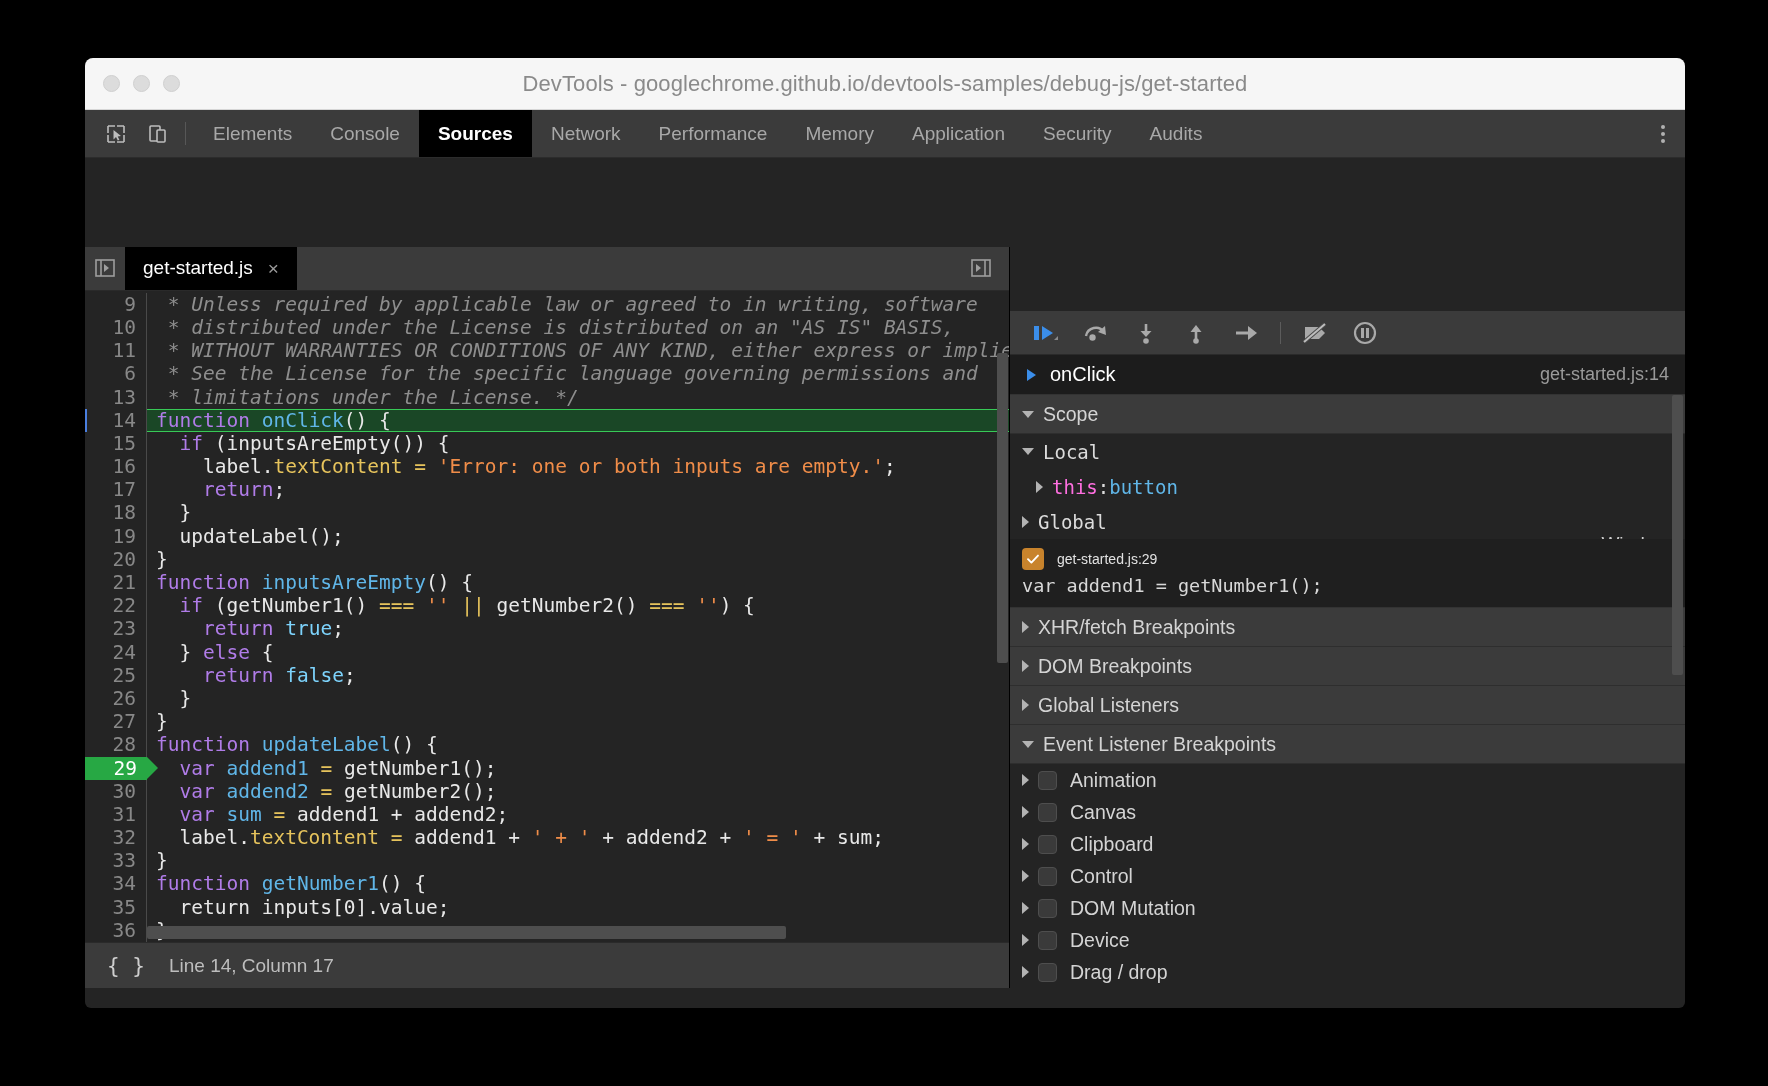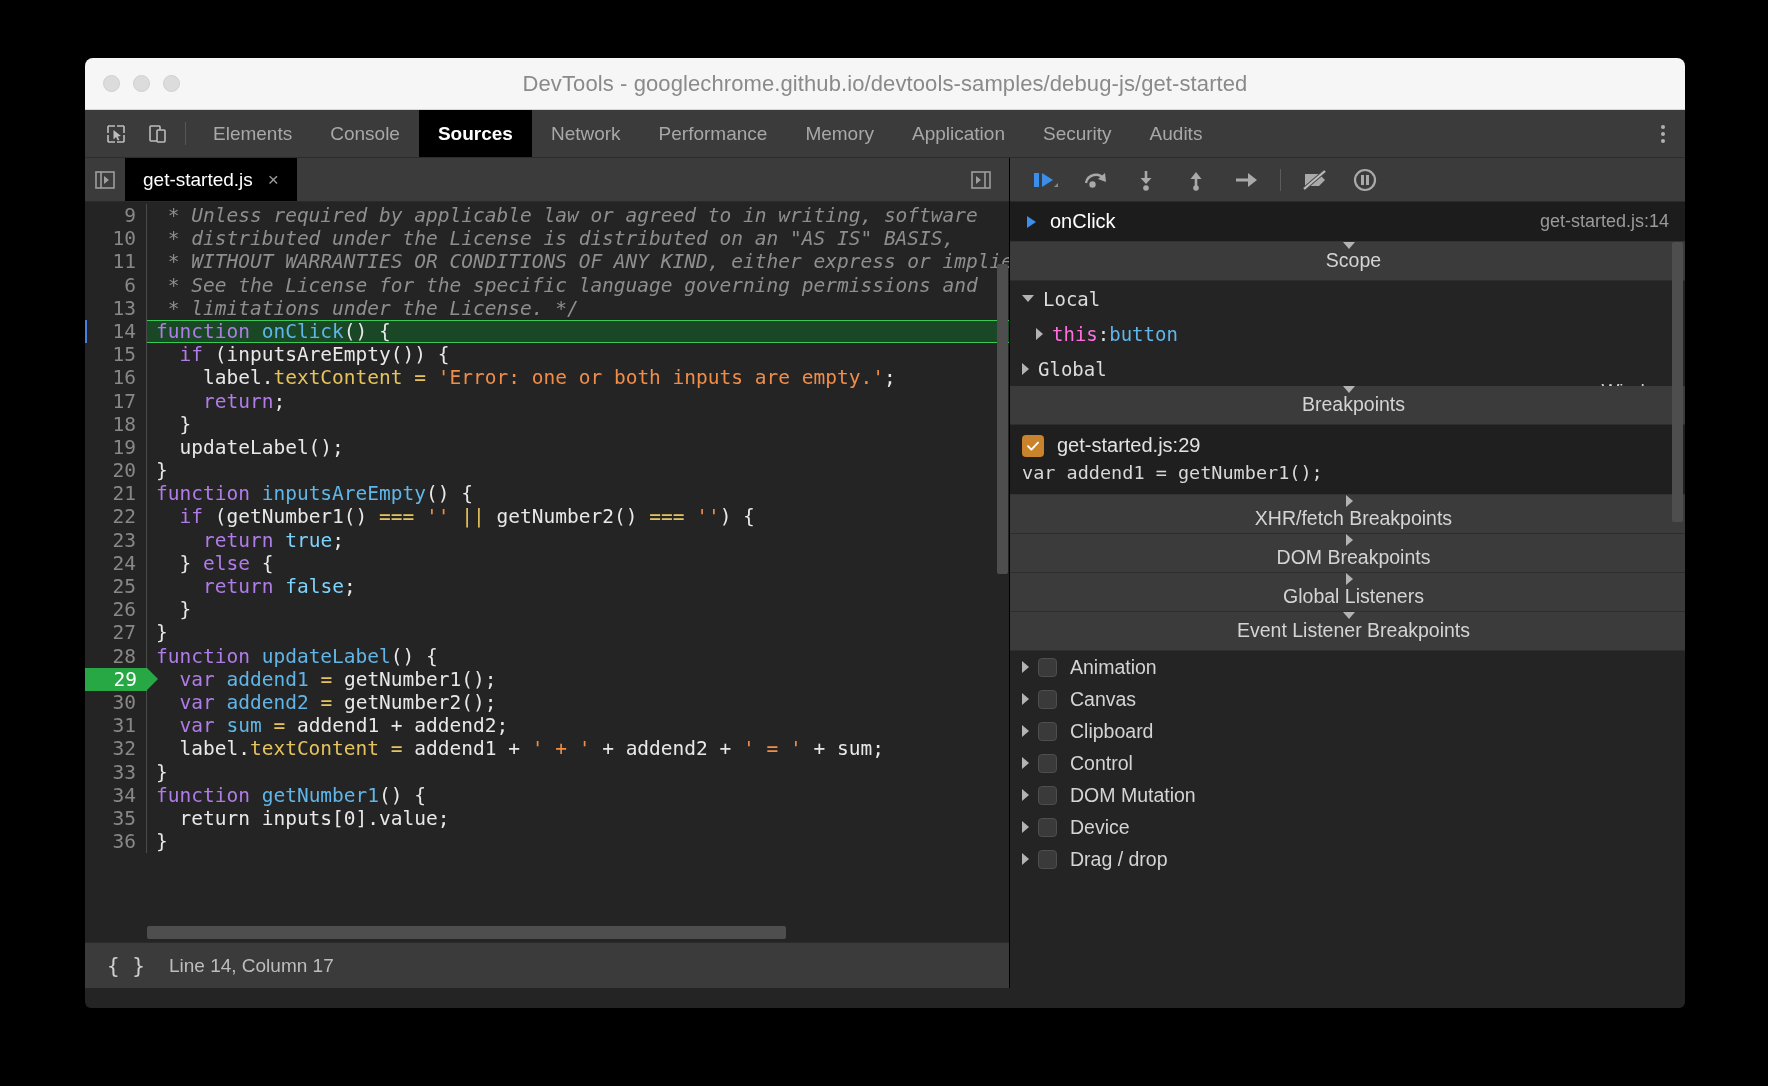--- a/index.html
+++ b/index.html
@@ -83,21 +83,21 @@
   #kebab-menu {
     width: 44px;
     display: flex; flex-direction: column;
     align-items: center; justify-content: center;
     gap: 3px;
     cursor: pointer;
   }
   #kebab-menu i { width: 4px; height: 4px; border-radius: 50%; background: #b0b0b0; display:block; }
 
   
-  #dt-body { display: flex; height: calc(930px - 52px - 48px); }
+  #dt-body { display: flex; height: calc(930px - 52px - 48px); align-items: flex-end; }
 
   
   #sources-pane {
     width: 925px;
     display: flex;
     flex-direction: column;
     background: #242424;
     border-right: 1px solid #000;
   }
 
@@ -286,21 +286,20 @@
   .section-header {
     height: 39px;
     background: #3b3b3b;
     display: flex;
     align-items: center;
     padding-left: 12px;
     border-bottom: 1px solid #2e2e2e;
     color: #d4d4d4;
     font-size: 19.5px;
     cursor: pointer;
-    flex-direction: column;
   }
   .tri {
     width: 0; height: 0; margin-right: 9px; flex: 0 0 auto;
   }
   .tri.down {
     border-left: 6px solid transparent;
     border-right: 6px solid transparent;
     border-top: 7px solid #b3b3b3;
   }
   .tri.right {
@@ -333,21 +332,21 @@
   .bp-line1 { display: flex; align-items: center; gap: 13px; }
   .bp-check {
     width: 22px; height: 22px;
     background: #c8832c;
     border-radius: 4px;
     display: flex; align-items: center; justify-content: center;
     cursor: pointer;
     flex: 0 0 auto;
   }
   .bp-check svg { display: block; }
-  .bp-label { color: #e2e2e2; font-size: 20px; }
+  .bp-label { color: #e2e2e2; font-size: 14px; }
   .bp-code {
     margin-top: 5px;
     font-family: "DejaVu Sans Mono", "Liberation Mono", monospace;
     font-size: 18.5px;
     color: #d8d8d8;
   }
 
   .elb-row {
     height: 32px;
     display: flex;
@@ -655,24 +654,20 @@
         <span class="scope-key-this">this</span>
           <span>: </span>
           <span class="scope-val">button</span>
       </div>
       <div class="scope-row">
         <span class="tri right"></span>
         <span>Global</span>
         <span class="scope-global-val">Window</span>
       </div>
 
-      <div class="section-header">
-        <span class="tri down"></span>
-        <span>Breakpoints</span>
-      </div>
       <div class="bp-item">
         <div class="bp-line1">
           <span class="bp-check">
             <svg width="14" height="14" viewBox="0 0 14 14">
                 <path d="M2 7.2 L5.4 10.6 L12 3.6" stroke="#fff" stroke-width="1.9" fill="none" stroke-linecap="round" stroke-linejoin="round"></path>
               </svg>
           </span>
           <span class="bp-label">get-started.js:29</span>
         </div>
         <div class="bp-code">var addend1 = getNumber1();</div>

